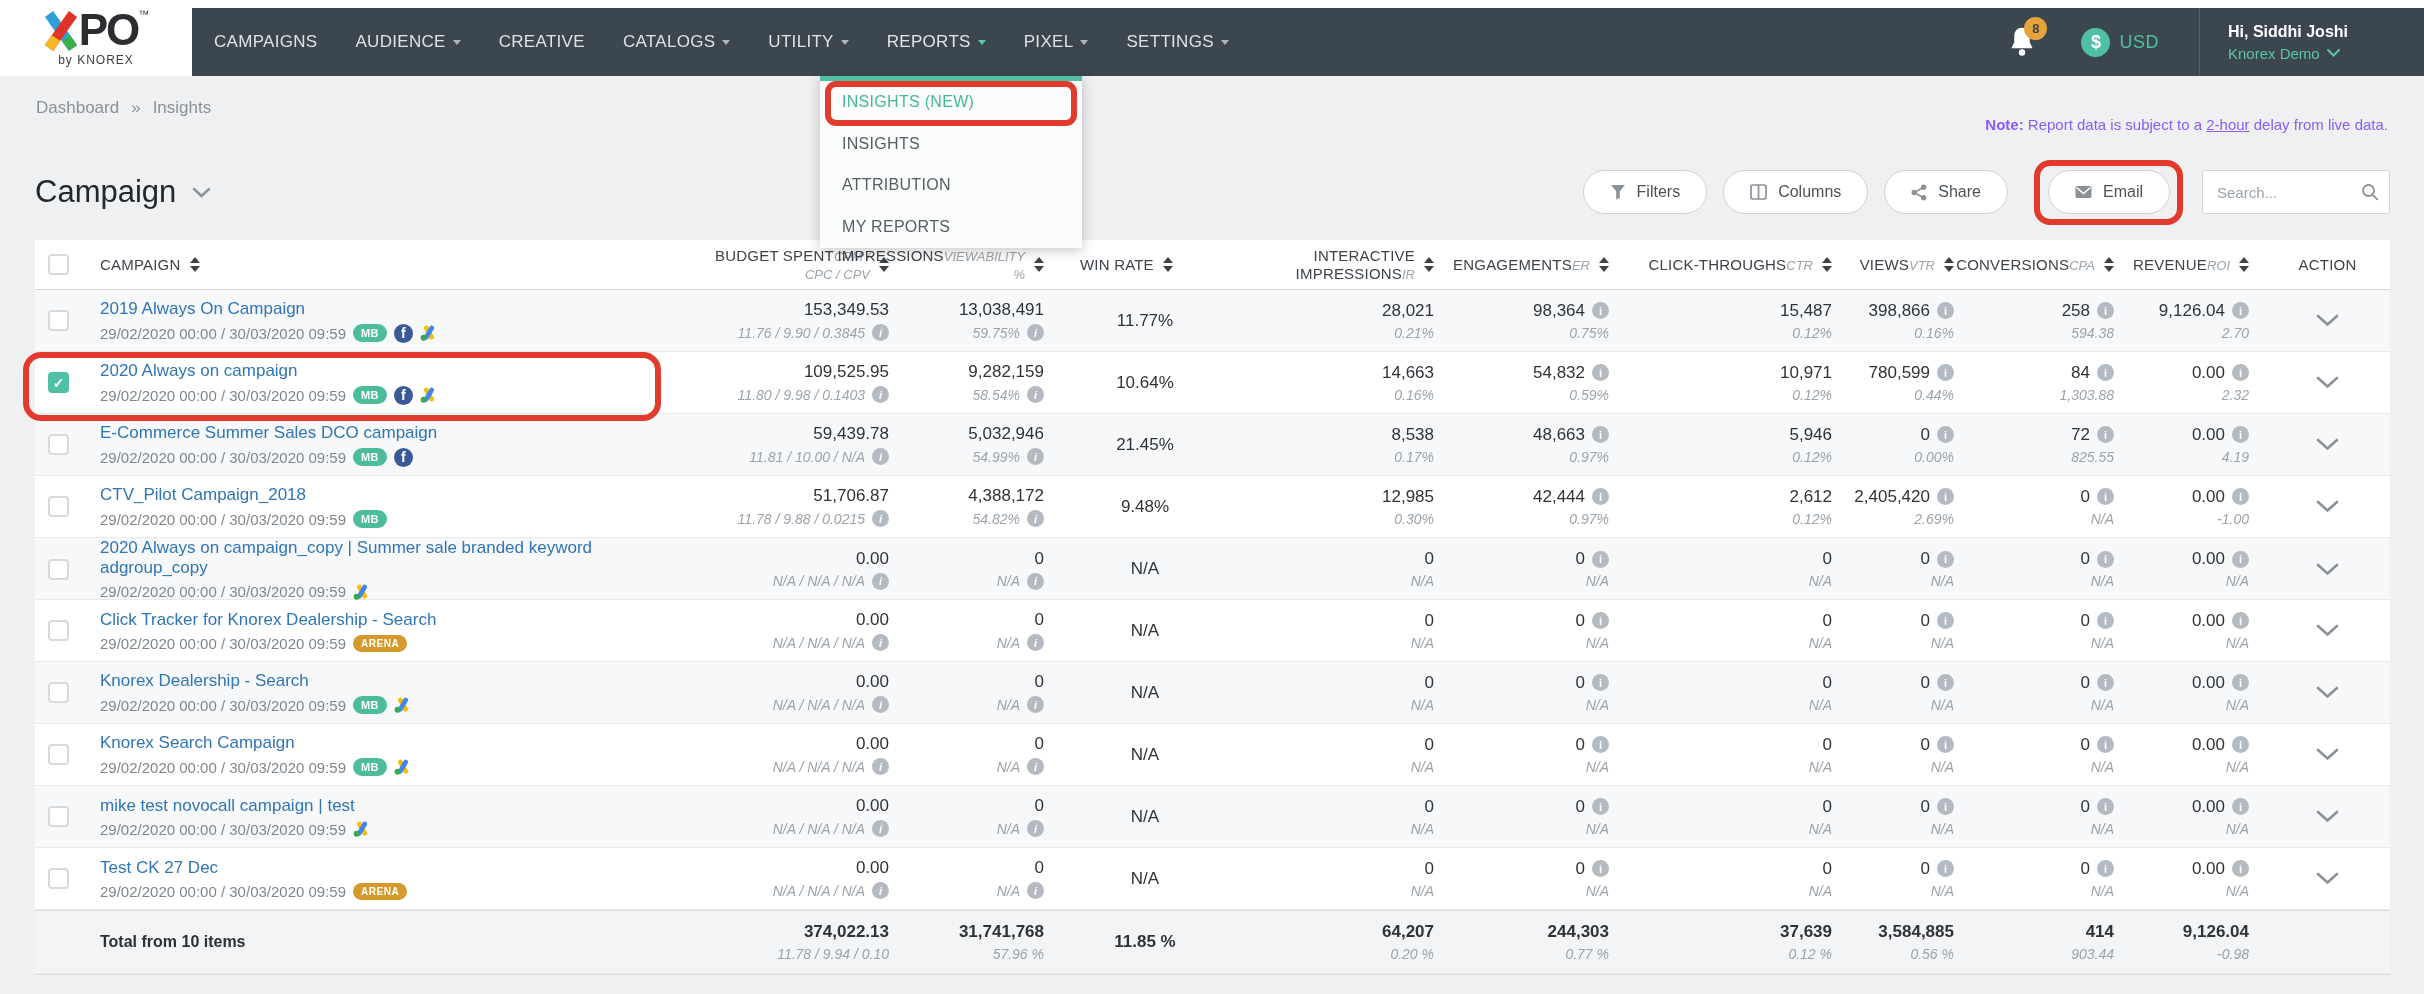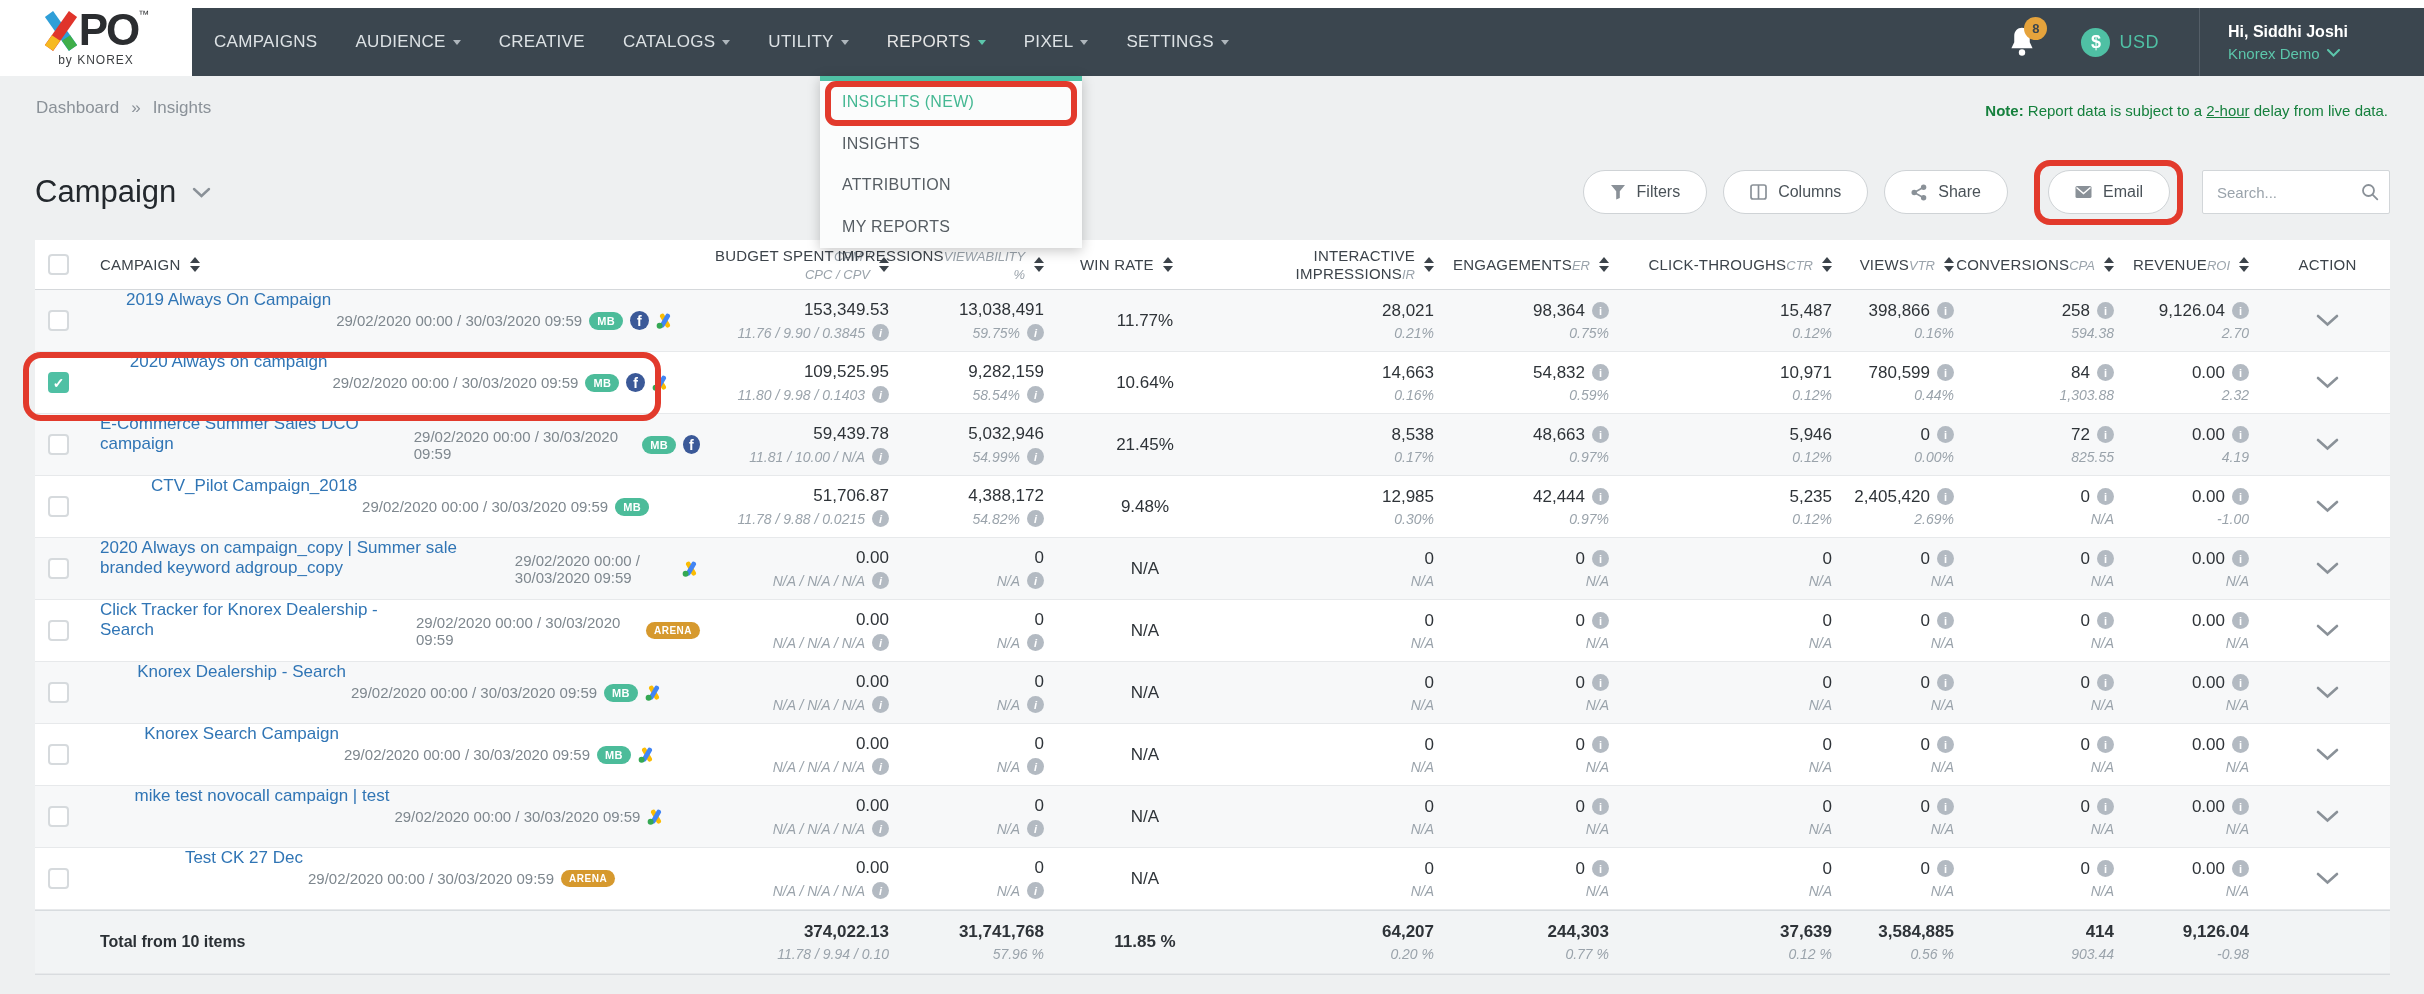--- a/index.html
+++ b/index.html
@@ -40,21 +40,21 @@
               display:flex; flex-direction:column; }
   .dd-item { flex:1; display:flex; align-items:center; padding-left:22px; font-size:16px; letter-spacing:.3px;
              color:#565d63; cursor:pointer; position:relative; }
   .dd-item.active { color:#45b893; }
   .ann { border:6px solid #e23a2c; border-radius:14px; position:absolute; pointer-events:none; }
   .dd-ann { left:5px; right:5px; top:0; height:45px; border-radius:11px; }
 
   
   .breadcrumb { position:absolute; top:98px; left:36px; font-size:17px; color:#8a9198; display:flex; gap:12px; align-items:center; }
   .crumb { cursor:pointer; }
-  .note { position:absolute; top:102px; right:36px; font-size:15px; color:#15803d; }
+  .note { position:absolute; top:116px; right:36px; font-size:15px; color:#8b5cf6; }
   .note b { font-weight:bold; }
   .note u { text-decoration:underline; cursor:pointer; }
 
   
   .toolbar { position:absolute; top:163px; left:35px; width:2355px; height:58px; display:flex; align-items:center; }
   .page-title { font-size:31px; color:#23282d; display:flex; align-items:center; gap:16px; }
   .controls { margin-left:auto; display:flex; align-items:flex-end; }
   .btn { height:44px; border:1px solid #cfd3d6; border-radius:22px; background:#fff; color:#4a5258;
          font-size:16px; display:inline-flex; align-items:center; gap:11px; padding:0 26px; cursor:pointer; }
   .btn + .btn-gap { width:16px; }
@@ -80,21 +80,21 @@
   .hsub { font-size:13px; font-style:italic; color:#9aa3ab; margin-top:3px; }
   .sort { display:flex; flex-direction:column; gap:3px; margin-left:9px; cursor:pointer; }
   .tri-up { width:0; height:0; border-left:5px solid transparent; border-right:5px solid transparent; border-bottom:6px solid #3c434a; }
   .tri-dn { width:0; height:0; border-left:5px solid transparent; border-right:5px solid transparent; border-top:6px solid #3c434a; }
   .trow { height:62px; border-bottom:1px solid #e7e9eb; position:relative; background:#fff; }
   .trow.alt { background:#f7f8f9; }
   .cb-cell { display:flex; align-items:center; padding-left:13px; }
   .checkbox { width:21px; height:21px; border:2px solid #d6dadd; border-radius:4px; background:#fff; cursor:pointer;
               display:flex; align-items:center; justify-content:center; }
   .checkbox.checked { background:#4fc0a4; border-color:#4fc0a4; color:#fff; font-size:14px; font-weight:bold; }
-  .camp-cell { display:flex; flex-direction:row; justify-content:center; padding-left:10px; gap:5px; }
+  .camp-cell { display:flex; flex-direction:column; justify-content:center; padding-left:10px; gap:5px; }
   .camp-name { font-size:17px; color:#3075b5; text-decoration:none; cursor:pointer; width:fit-content; }
   .camp-meta { display:flex; align-items:center; gap:7px; font-size:15px; color:#7e878e; }
   .badge-mb { background:#4cbc9a; color:#fff; font-size:11px; font-weight:bold; padding:3px 8px; border-radius:10px; letter-spacing:.3px; }
   .badge-arena { background:#d6992e; color:#fff; font-size:10px; font-weight:bold; padding:3px 8px; border-radius:10px; letter-spacing:.5px; }
   .fb-badge { width:19px; height:19px; border-radius:50%; background:#3b5998; color:#fff; font-size:14px; font-weight:bold;
               display:inline-flex; align-items:center; justify-content:center; }
   .num-cell { display:flex; flex-direction:column; justify-content:center; padding-right:16px; }
   .cell-main { font-size:17px; color:#2e3338; display:flex; justify-content:flex-end; align-items:center; gap:7px; }
   .cell-sub { font-size:14px; font-style:italic; color:#9aa3ab; margin-top:4px; display:flex; justify-content:flex-end; align-items:center; gap:7px; }
   .num-cell.win { padding-right:0; }
@@ -690,21 +690,21 @@
           <div class="cell-main">
             <span>42,444</span>
             <span class="info">i</span>
           </div>
           <div class="cell-sub">
             <span>0.97%</span>
           </div>
         </div>
         <div class="num-cell">
           <div class="cell-main">
-            <span>5,235</span>
+            <span>2,612</span>
           </div>
           <div class="cell-sub">
             <span>0.12%</span>
           </div>
         </div>
         <div class="num-cell">
           <div class="cell-main">
             <span>2,405,420</span>
             <span class="info">i</span>
           </div>

